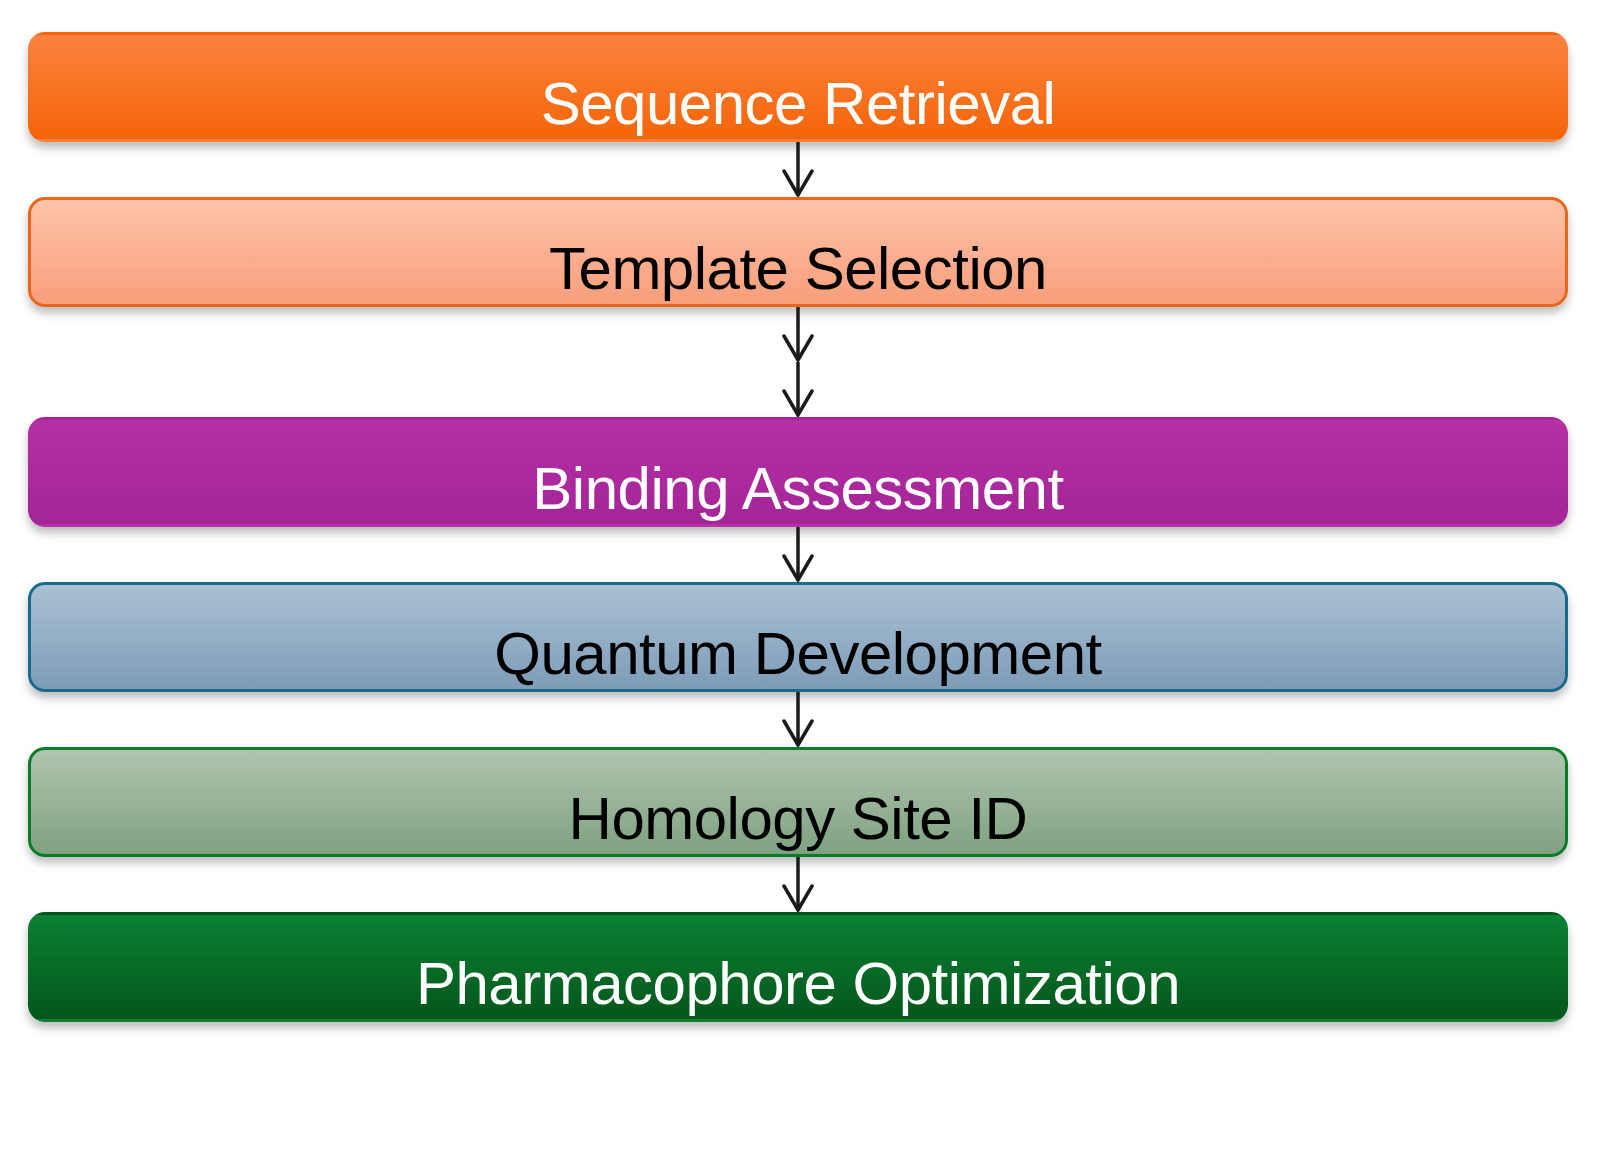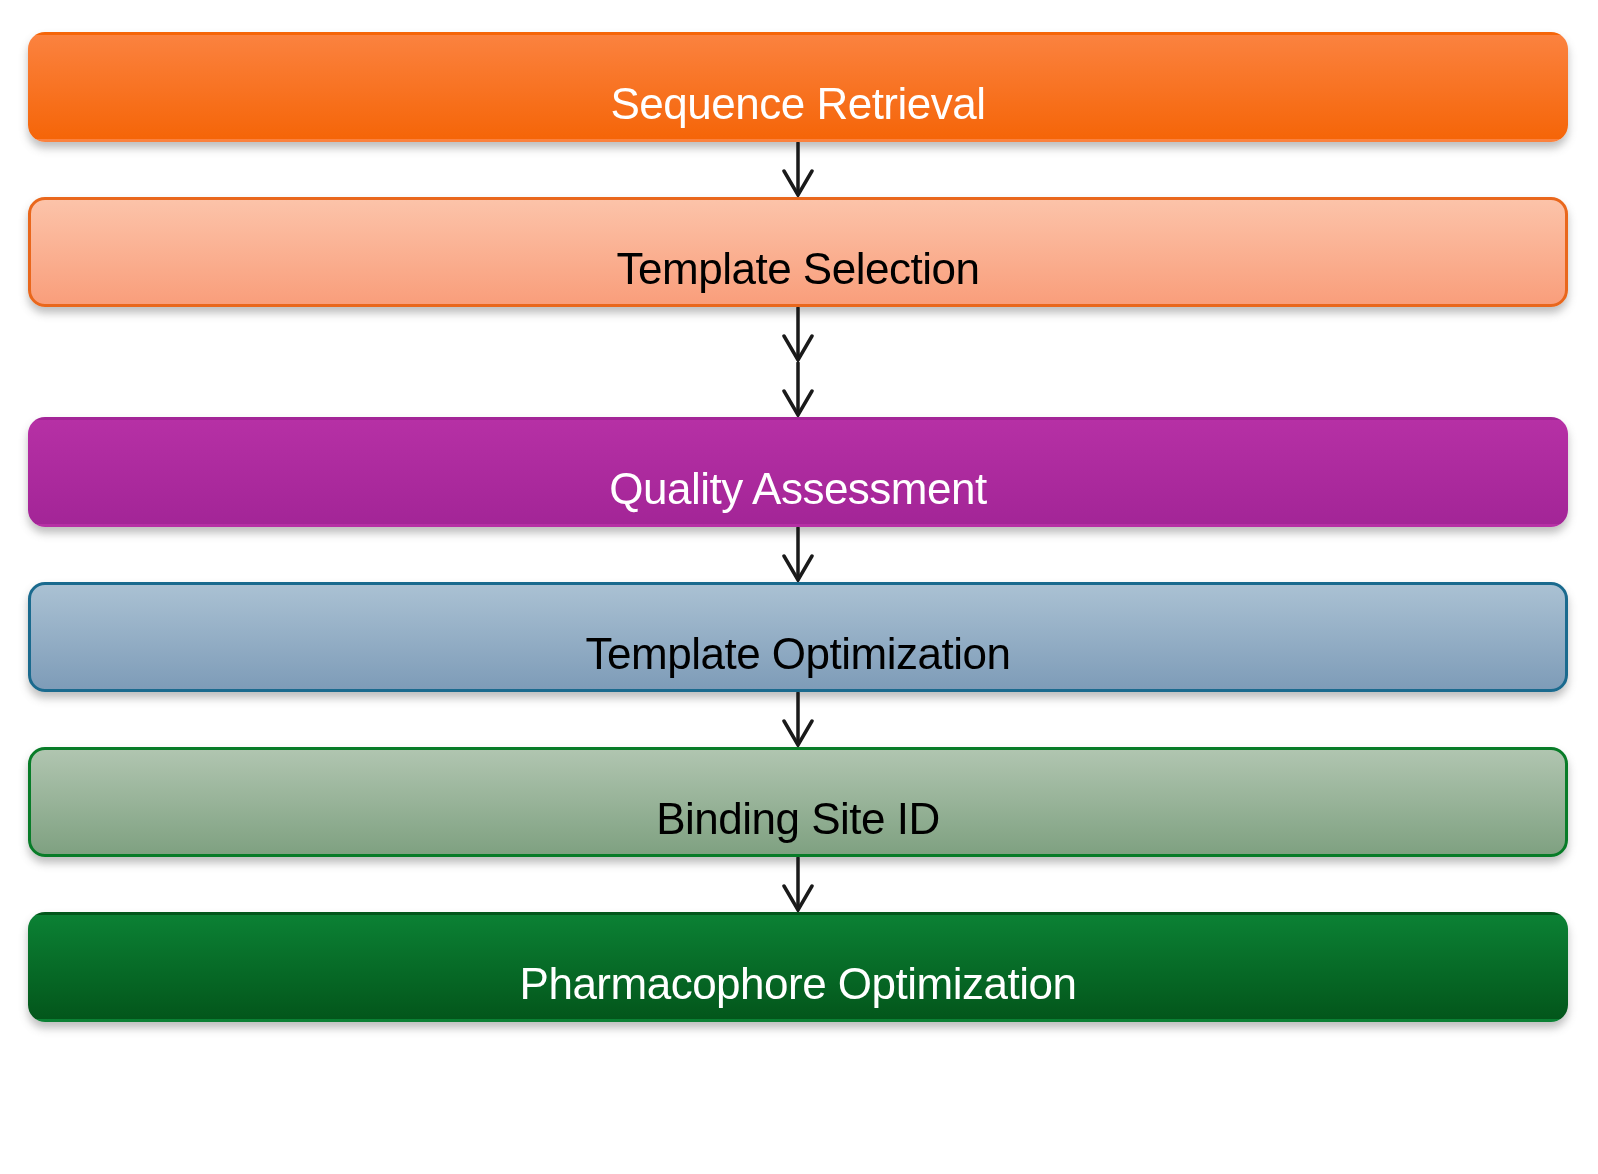--- a/index.html
+++ b/index.html
@@ -32,21 +32,21 @@
     height: 110px;
     box-sizing: border-box;
     border: 3px solid transparent;
     border-radius: 17px;
     display: flex;
     align-items: center;
     justify-content: center;
     box-shadow: 0px 6px 9px rgba(110, 110, 110, 0.45);
   }
   .step-label {
-    font-size: 44px;
+    font-size: 60px;
     line-height: 1;
     letter-spacing: -0.5px;
     white-space: nowrap;
     padding-bottom: 6px;
     margin-top: 39px;
   }
   .arrow-zone {
     flex: 0 0 55px;
     height: 55px;
     display: flex;
@@ -87,43 +87,43 @@
 
 
     <div class="arrow-zone">
       <svg width="44" height="55" viewBox="0 0 44 55" fill="none" stroke="currentColor" stroke-width="3.5" stroke-linecap="round" style="color: rgb(26, 26, 26);">
         <line x1="22" y1="1" x2="22" y2="51"></line>
         <polyline points="8,29 22,53 36,29" fill="none"></polyline>
       </svg>
     </div>
 
     <div class="step" style="background: linear-gradient(rgb(182, 48, 165) 0%, rgb(163, 37, 151) 100%); color: rgb(255, 255, 255); border-color: transparent;">
-      <span class="step-label">Quality Assessment</span>
+      <span class="step-label">Binding Assessment</span>
     </div>
 
     <div class="arrow-zone">
       <svg width="44" height="55" viewBox="0 0 44 55" fill="none" stroke="currentColor" stroke-width="3.5" stroke-linecap="round" style="color: rgb(26, 26, 26);">
         <line x1="22" y1="1" x2="22" y2="51"></line>
         <polyline points="8,29 22,53 36,29" fill="none"></polyline>
       </svg>
     </div>
 
     <div class="step" style="background: linear-gradient(rgb(170, 193, 211) 0%, rgb(126, 156, 184) 100%); color: rgb(0, 0, 0); border-color: rgb(26, 106, 142);">
-      <span class="step-label">Template Optimization</span>
+      <span class="step-label">Quantum Development</span>
     </div>
 
     <div class="arrow-zone">
       <svg width="44" height="55" viewBox="0 0 44 55" fill="none" stroke="currentColor" stroke-width="3.5" stroke-linecap="round" style="color: rgb(26, 26, 26);">
         <line x1="22" y1="1" x2="22" y2="51"></line>
         <polyline points="8,29 22,53 36,29" fill="none"></polyline>
       </svg>
     </div>
 
     <div class="step" style="background: linear-gradient(rgb(176, 197, 176) 0%, rgb(127, 161, 129) 100%); color: rgb(0, 0, 0); border-color: rgb(8, 124, 40);">
-      <span class="step-label">Binding Site ID</span>
+      <span class="step-label">Homology Site ID</span>
     </div>
 
     <div class="arrow-zone">
       <svg width="44" height="55" viewBox="0 0 44 55" fill="none" stroke="currentColor" stroke-width="3.5" stroke-linecap="round" style="color: rgb(26, 26, 26);">
         <line x1="22" y1="1" x2="22" y2="51"></line>
         <polyline points="8,29 22,53 36,29" fill="none"></polyline>
       </svg>
     </div>
 
     <div class="step" style="background: linear-gradient(rgb(11, 129, 52) 0%, rgb(3, 86, 27) 100%); color: rgb(255, 255, 255); border-color: transparent;">

